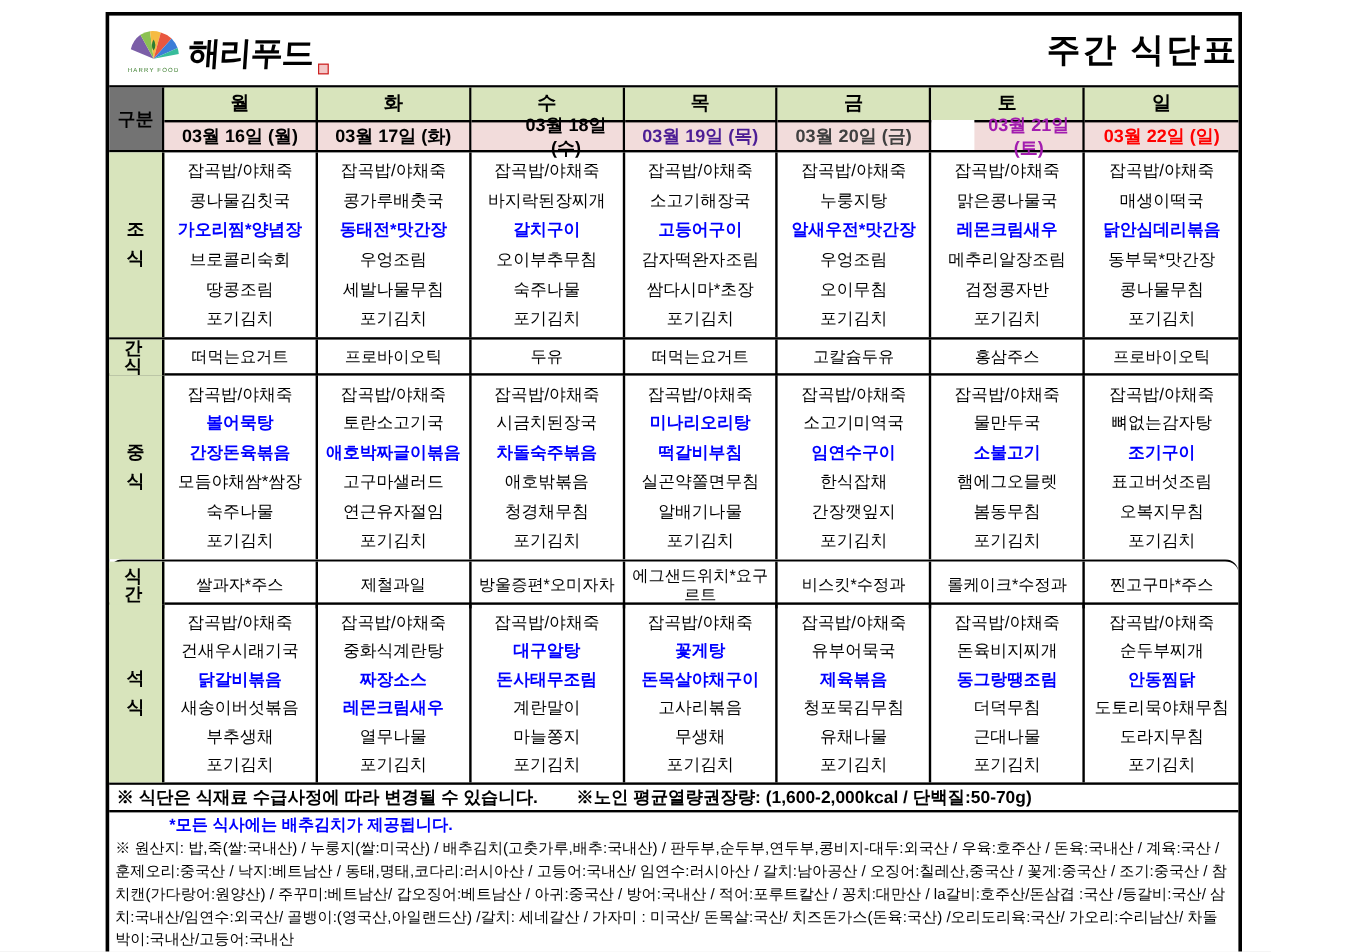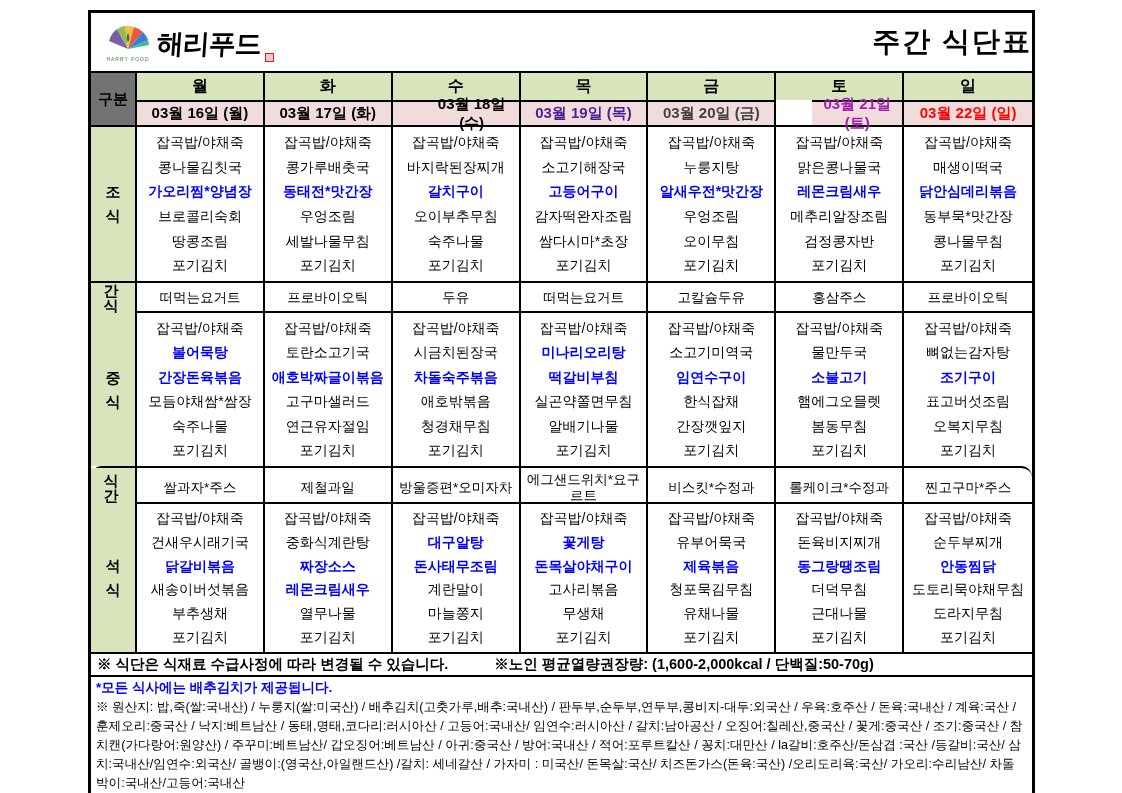--- a/index.html
+++ b/index.html
@@ -27,23 +27,23 @@
   .day-date { background:#f2dcdb; font-weight:bold; font-size:15px; border-top:2px solid #000; }
 
   .meal-label { background:#d8e4bc; font-weight:bold; font-size:15px; flex-direction:column; line-height:1.6; }
   .meal-label.horiz { flex-direction:row; letter-spacing:4px; line-height:1; }
   .meal-cell { flex-direction:column; justify-content:space-around; padding:3px 1px; }
   .item { font-size:14px; line-height:1.35; color:#000; }
   .item.hl { color:#0000ff; font-weight:bold; }
   .single { font-size:13.5px; line-height:1.15; word-break:break-all; padding:1px 2px; }
 
   
-  .notice { border-top:2px solid #000; display:flex; gap:46px; padding:2px 6px; font-size:14.5px; font-weight:bold; height:23px; align-items:center; }
+  .notice { border-top:2px solid #000; display:flex; gap:32px; padding:2px 6px; font-size:14.5px; font-weight:bold; height:23px; align-items:center; }
   .origin-box { border-top:2px solid #000; padding:2px 5px 4px 5px; }
-  .kimchi { color:#0000ff; font-size:13.5px; font-weight:bold; margin-bottom:1px; }
+  .kimchi { color:#0000ff; font-size:13.5px; font-weight:bold; margin-bottom:1px;margin-left:45px; }
   .origin { font-size:12.6px; line-height:1.5; word-break:break-all; }
 </style>
 </head>
 <body>
 
 <div class="sheet">
   <div class="tbl">
 
     <div class="band">
       <div class="logo">

